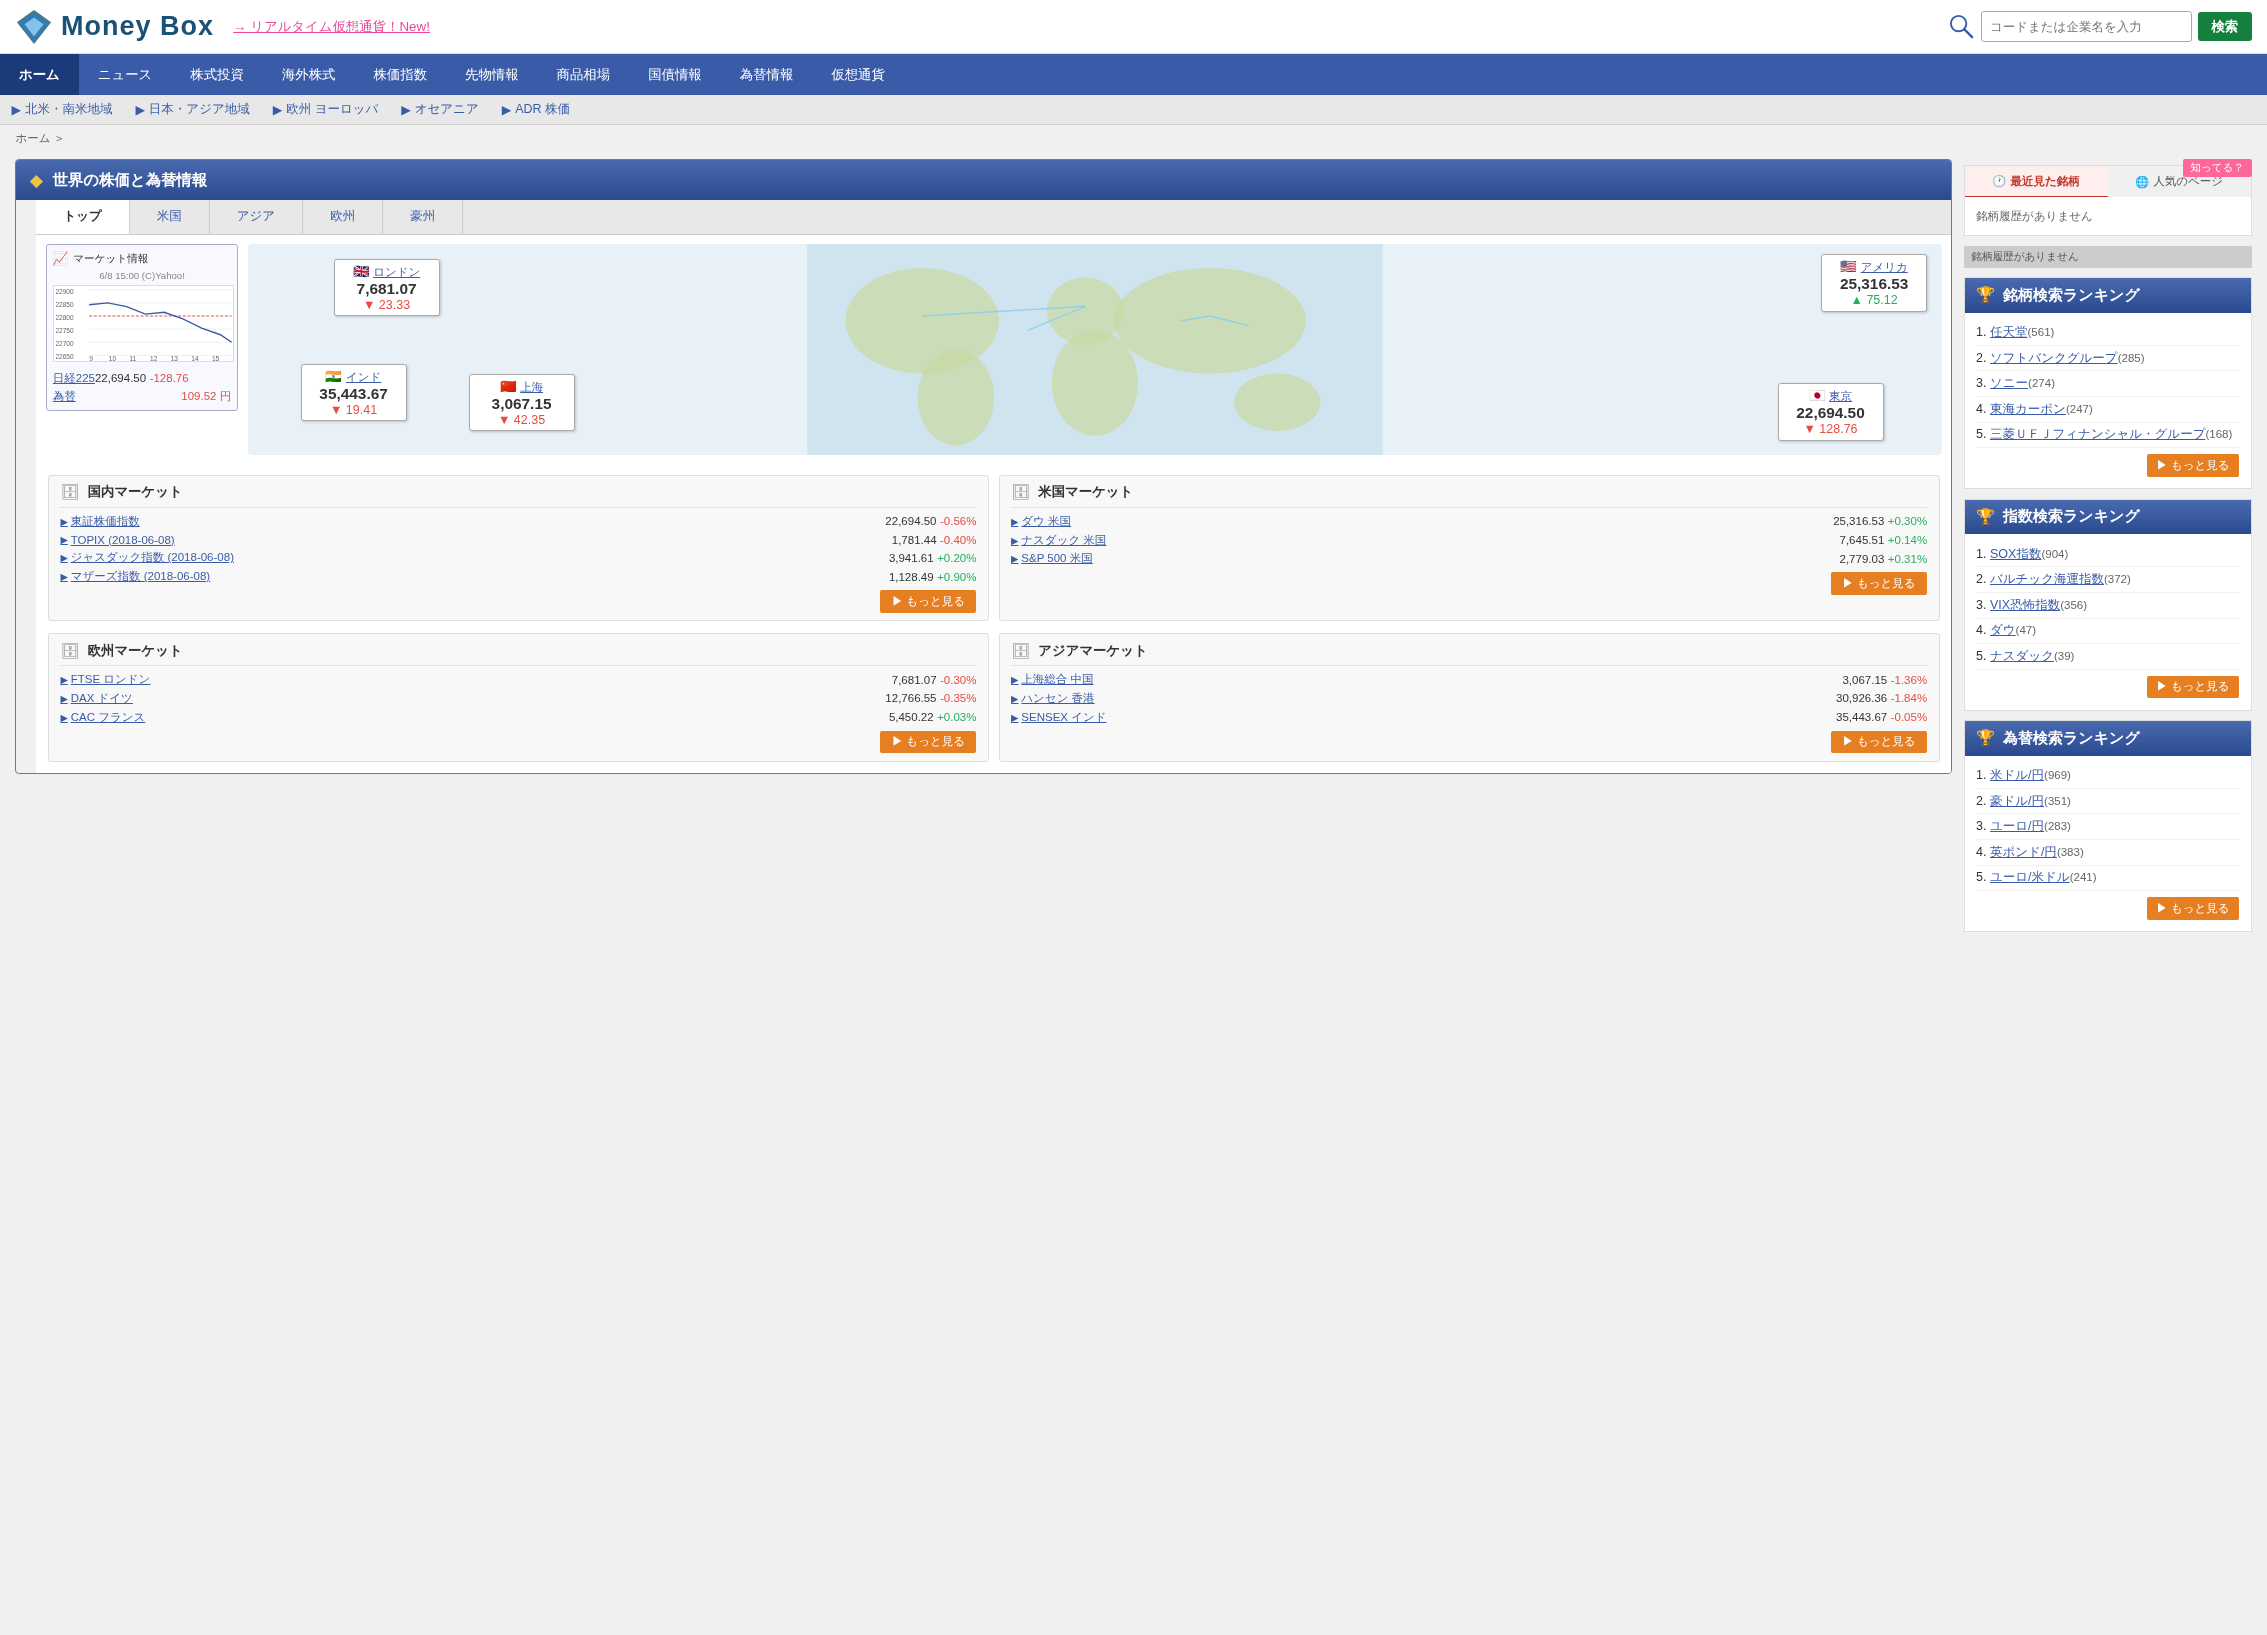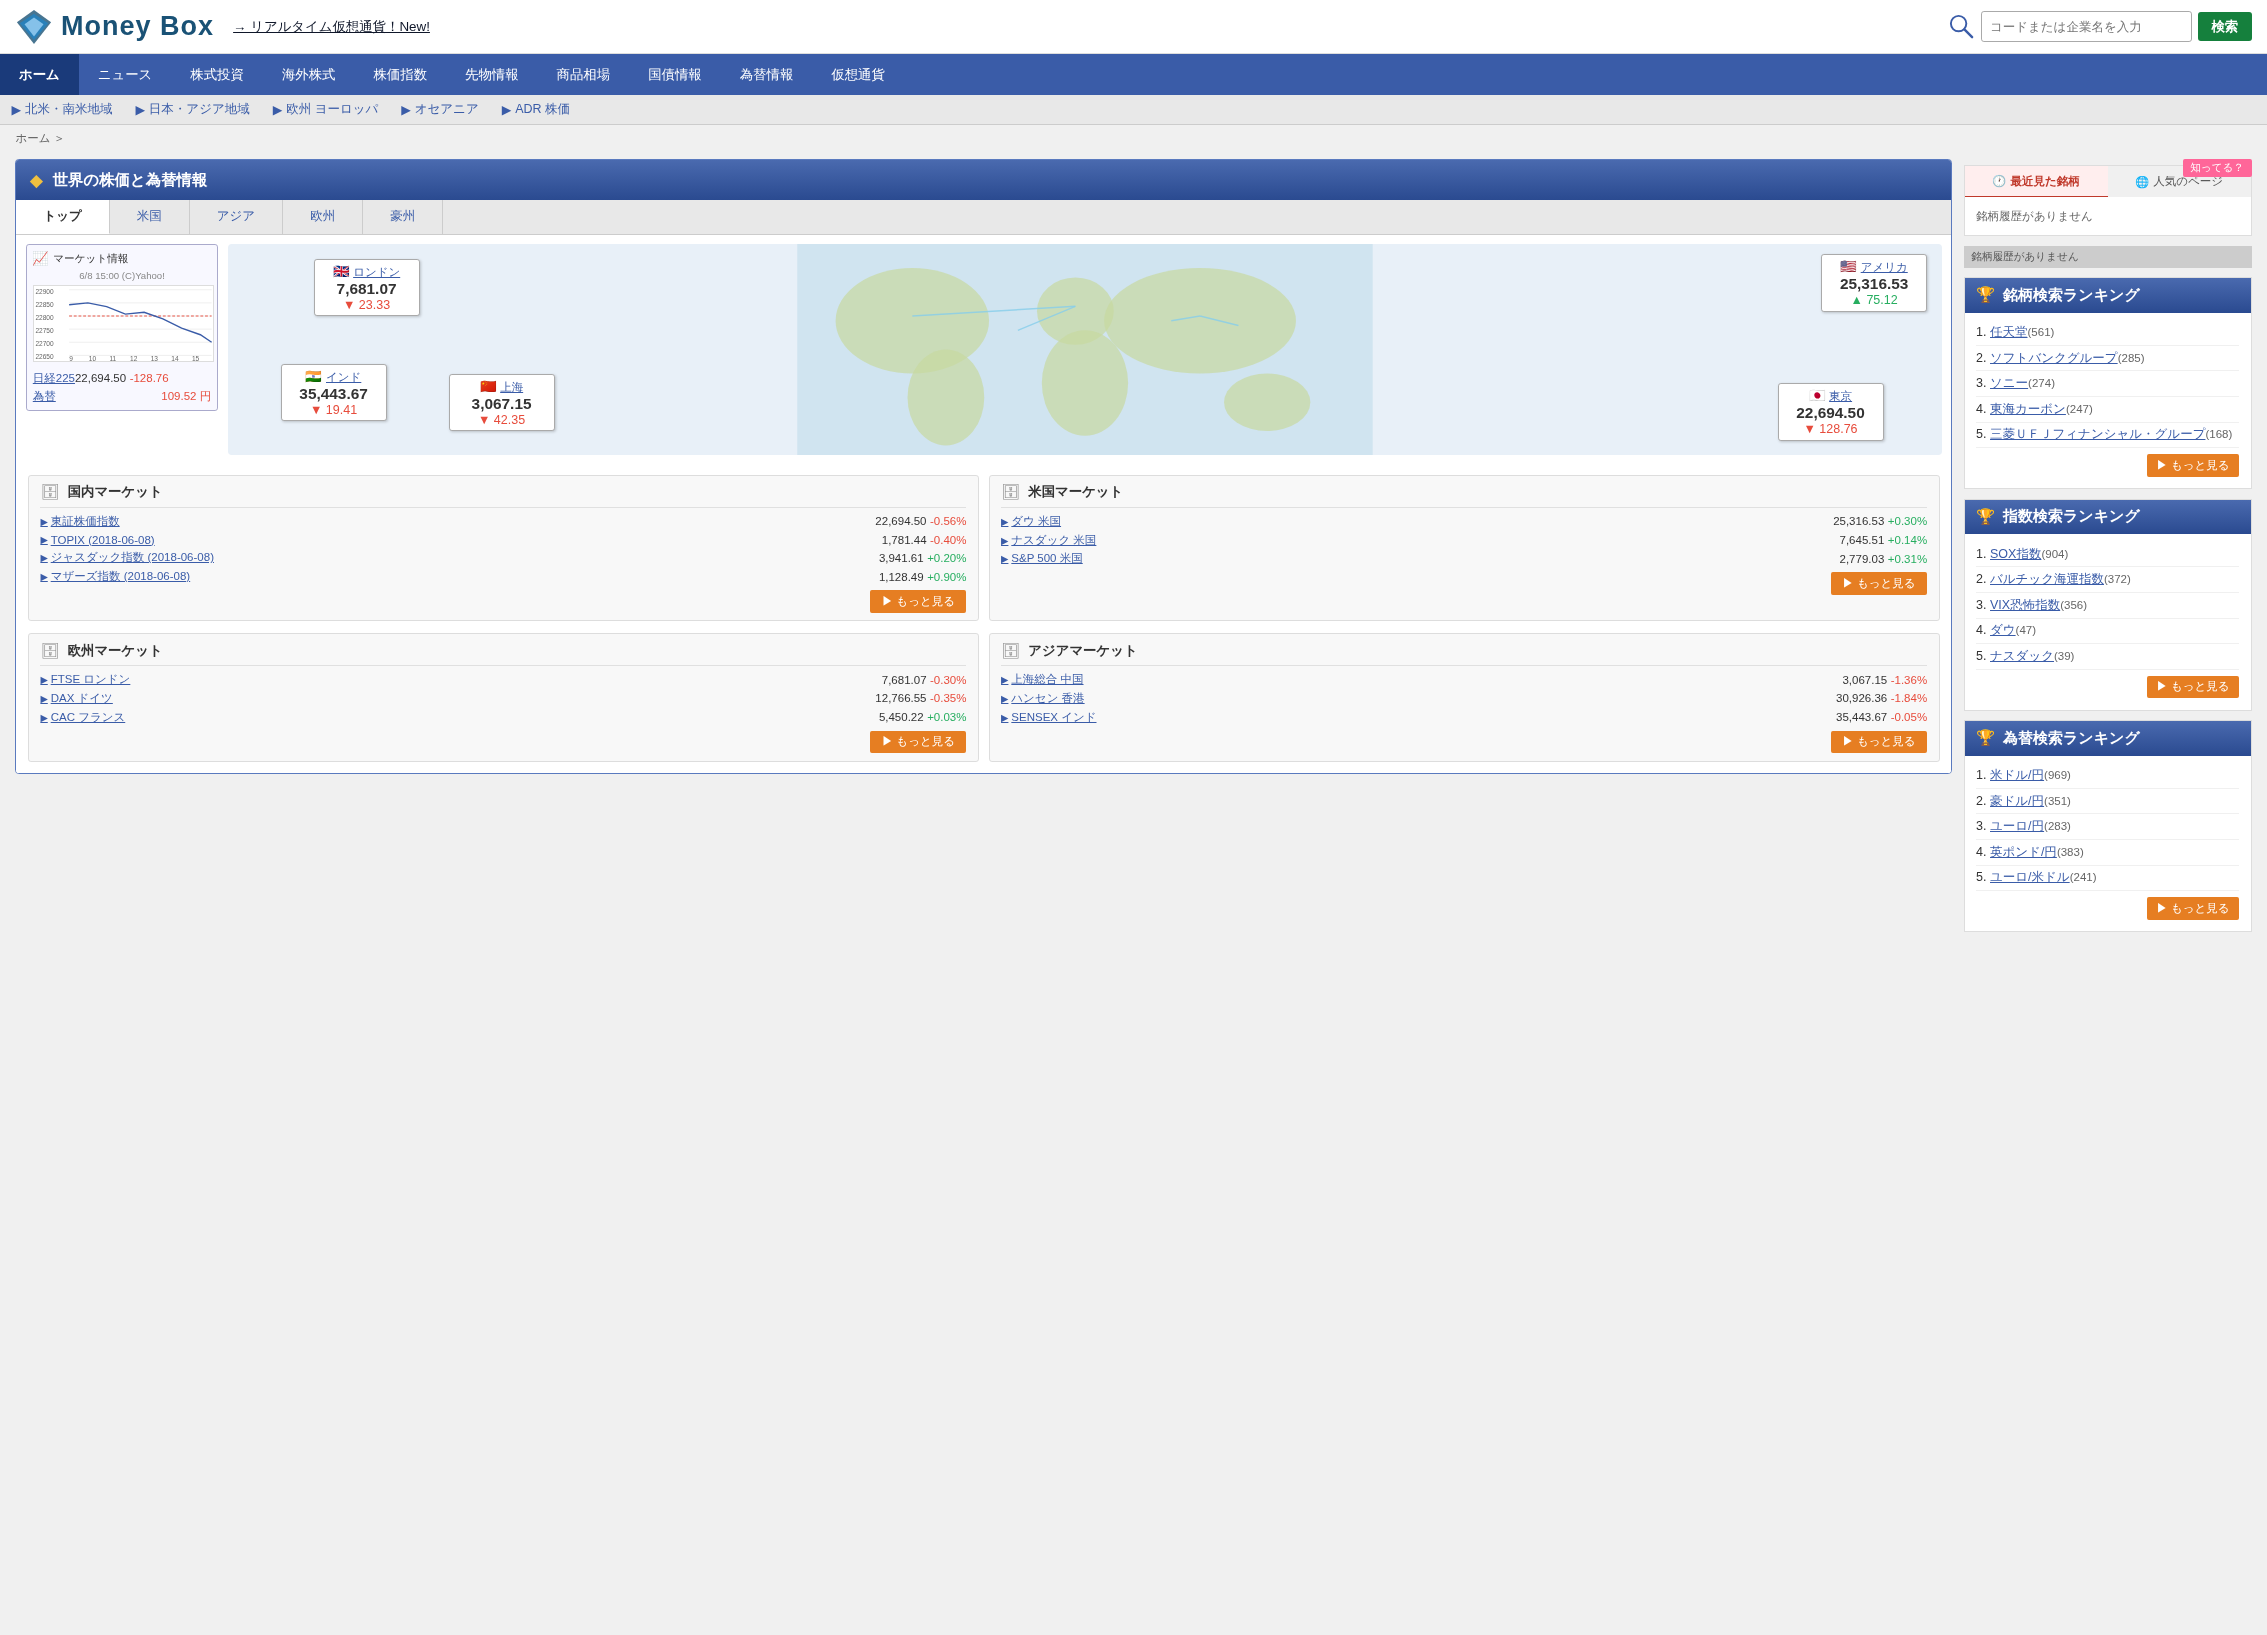--- a/index.html
+++ b/index.html
@@ -3,21 +3,21 @@
   <meta charset="utf-8">
   <style>
     * { margin: 0; padding: 0; box-sizing: border-box; }
     body { font-family: 'Helvetica Neue', Arial, sans-serif; font-size: 12.5px; background: #f0f0f0; color: #333; min-width: 1134px; }
 
     
     #header { background: #fff; padding: 7.7px 15.4px; display: flex; align-items: center; gap: 19px; border-bottom: 1px solid #ddd; }
     #logo-area { display: flex; align-items: center; gap: 7.7px; }
     #logo-diamond { width: 38px; height: 38px; }
     #logo-text { font-size: 27px; font-weight: bold; color: #1a5276; letter-spacing: 1px; }
-    #promo-link { color: #0f172a; text-decoration: none; font-size: 13.4px; flex: 1; }
+    #promo-link { color: #ec4899; text-decoration: none; font-size: 13.4px; flex: 1; }
     #promo-link span { text-decoration: underline; }
     #search-area { display: flex; align-items: center; gap: 5.8px; }
     #search-input { width: 211px; height: 31px; border: 1px solid #aaa; border-radius: 2.9px; padding: 0 7.7px; font-size: 12.5px; color: #999; }
     #search-button { background: #15803d; color: #fff; border: none; padding: 5.8px 13.4px; font-size: 13.4px; font-weight: bold; cursor: pointer; border-radius: 2.9px; }
 
     
     #main-nav { background: #3a5ca8; display: flex; }
     .nav-item { color: #fff; padding: 11.5px 19px; cursor: pointer; font-size: 13.4px; text-decoration: none; display: block; }
     .nav-item:hover, .nav-item.active { background: #2a4a90; }
     .nav-item.active { background: #1a3a7a; font-weight: bold; }
@@ -33,21 +33,21 @@
     
     #main-layout { display: flex; gap: 11.5px; padding: 7.7px 15.4px; }
     #left-col { flex: 1; min-width: 0; }
     #right-col { width: 288px; flex-shrink: 0; }
 
     
     #world-market { border: 1px solid #5a7abf; border-radius: 3.8px; overflow: hidden; margin-bottom: 11.5px; }
     #world-market-header { background: linear-gradient(to bottom, #4a6aaf, #2a4a90); padding: 9.6px 13.4px; display: flex; align-items: center; gap: 9.6px; }
     #world-market-header .icon { color: #f0c040; font-size: 17.3px; }
     #world-market-title { color: #fff; font-size: 15.4px; font-weight: bold; }
-    #world-market-body { background: #fff; }
+    #world-market-body { background: #fff; margin-left: 20px; }
 
     
     #world-tabs { display: flex; border-bottom: 1px solid #ccc; background: #e8e8e8; }
     .world-tab { padding: 7.7px 27px; cursor: pointer; font-size: 12.5px; color: #3a5ca8; border-right: 1px solid #ccc; }
     .world-tab.active { background: #fff; color: #333; font-weight: bold; border-bottom: 1.9px solid #fff; }
 
     
     #world-map-area { display: flex; padding: 9.6px; gap: 9.6px; align-items: flex-start; }
     #market-chart-box { width: 192px; border: 1px solid #aac; border-radius: 2.9px; background: #f8f8ff; padding: 5.8px; flex-shrink: 0; }
     #market-chart-title { font-size: 10.6px; color: #333; margin-bottom: 3.8px; display: flex; align-items: center; gap: 3.8px; }

